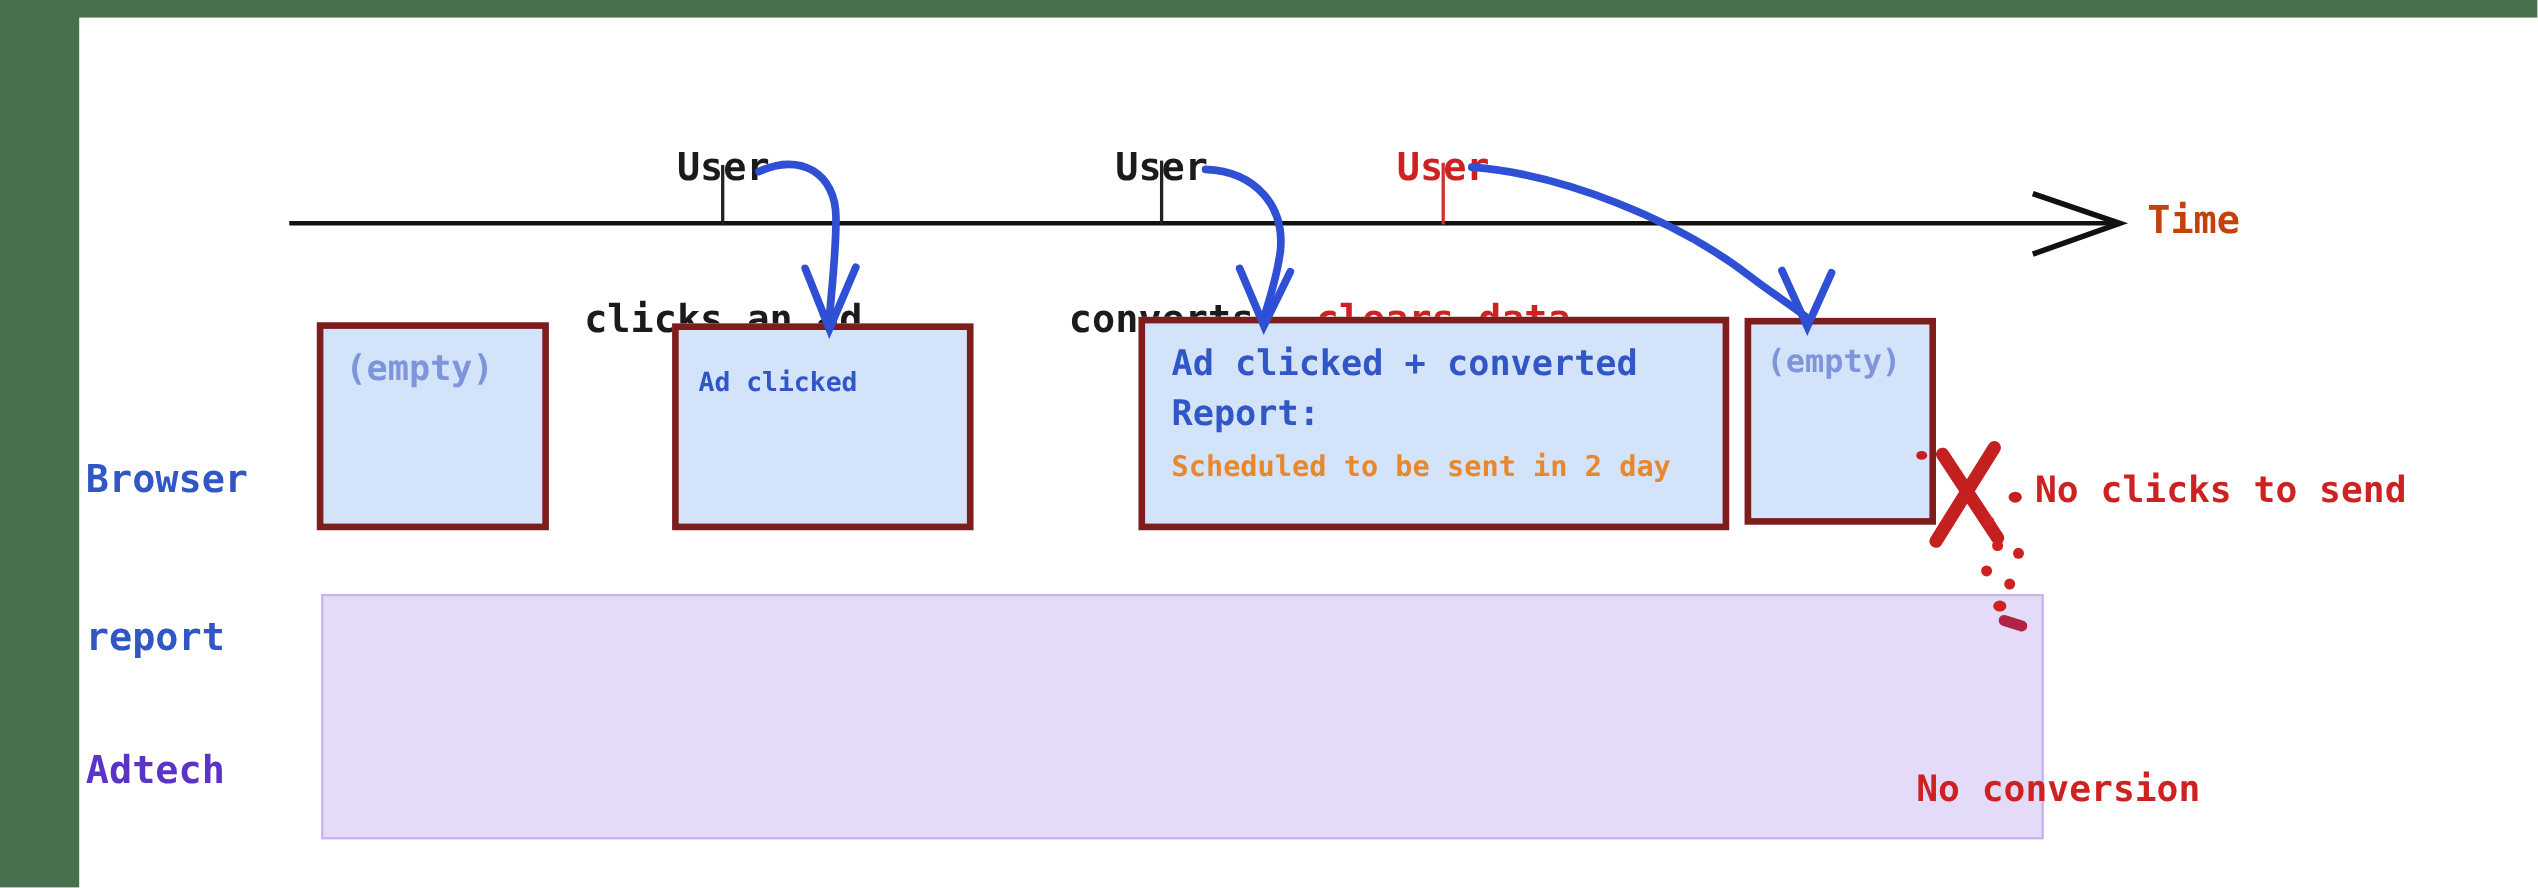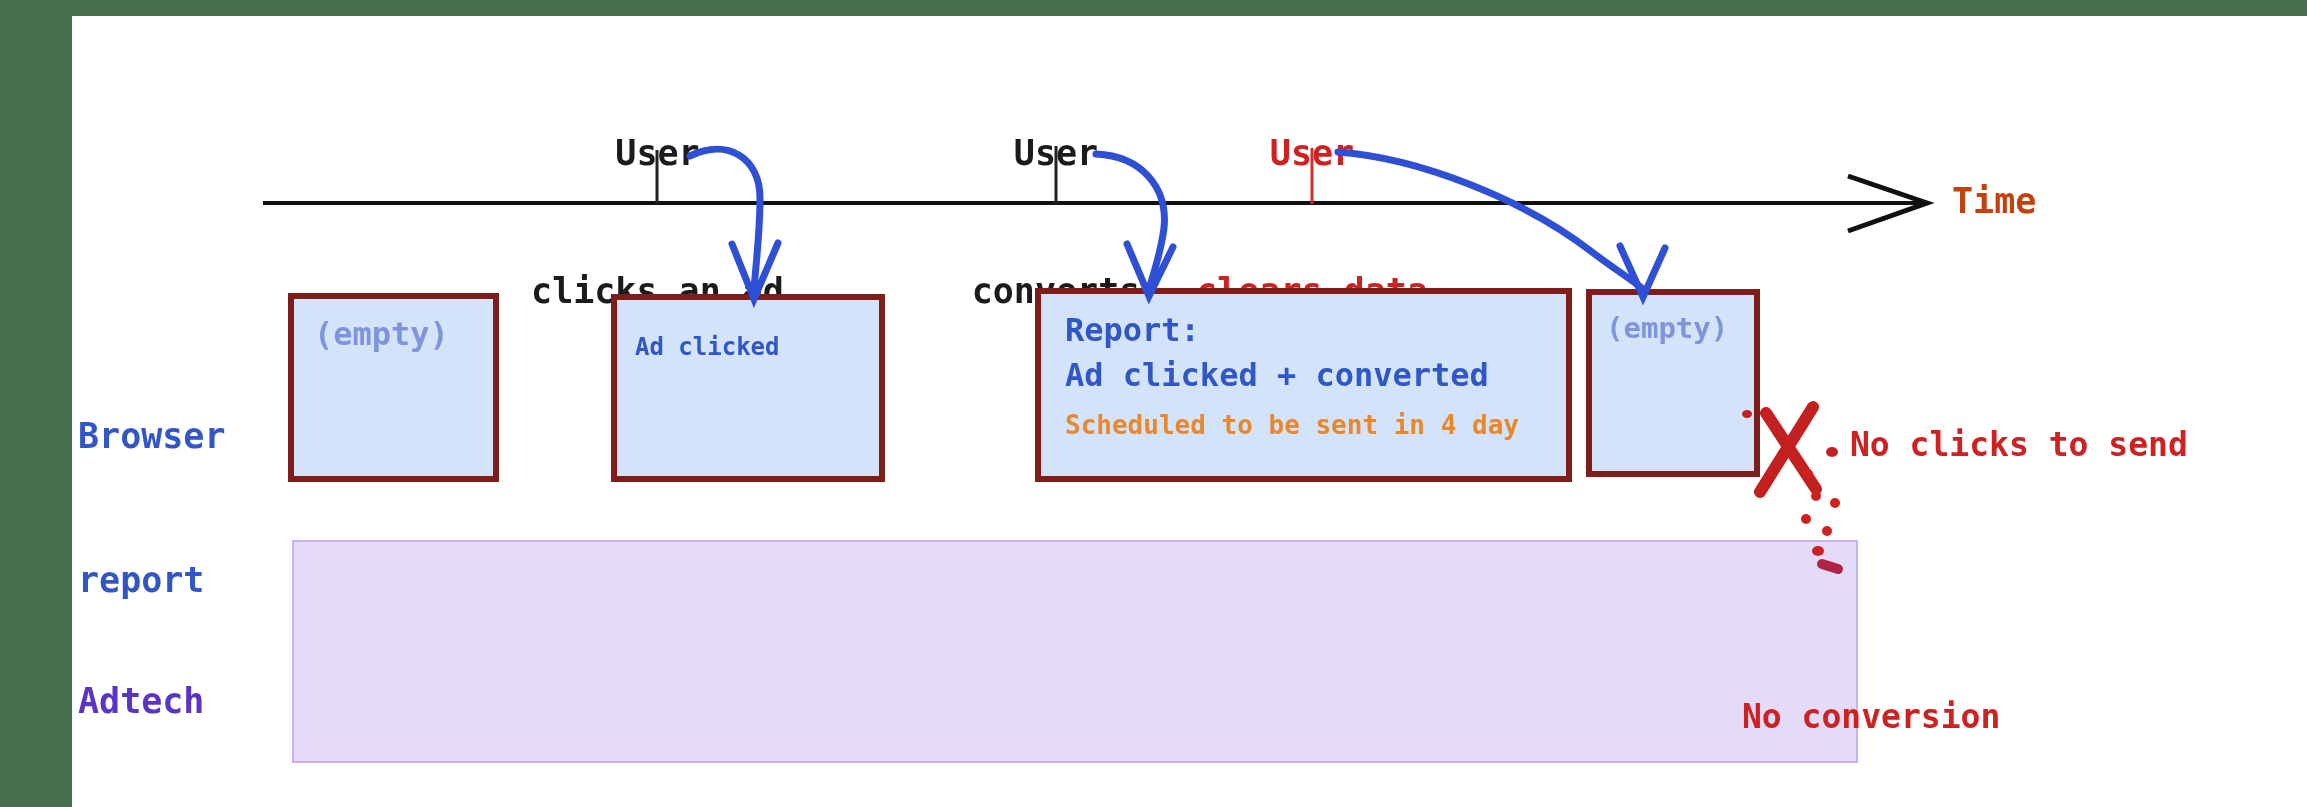--- a/index.html
+++ b/index.html
@@ -83,23 +83,23 @@
     
   </div>
 
   <div id="box1" class="sbox">
     <div class="txt-empty">(empty)</div>
   </div>
   <div id="box2" class="sbox">
     <div class="txt-filled">Ad clicked</div>
   </div>
   <div id="box3" class="sbox">
+    <div class="report-line">Ad clicked + converted</div>
     <div class="report-line">Report:</div>
-    <div class="report-line">Ad clicked + converted</div>
-    <div class="report-note">Scheduled to be sent in 4 day</div>
+    <div class="report-note">Scheduled to be sent in 2 day</div>
   </div>
   <div id="box4" class="sbox">
     <div class="txt-empty">(empty)</div>
   </div>
 
   <div class="adtech-box"></div>
 
   <div id="no-report" class="red-note">No clicks to send</div>
   <div id="no-conversion" class="red-note">
     <div>No conversion</div>

